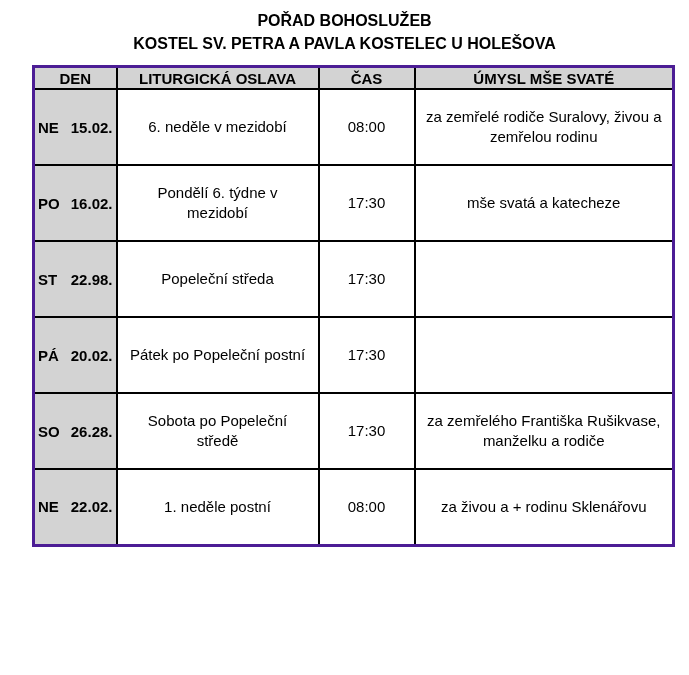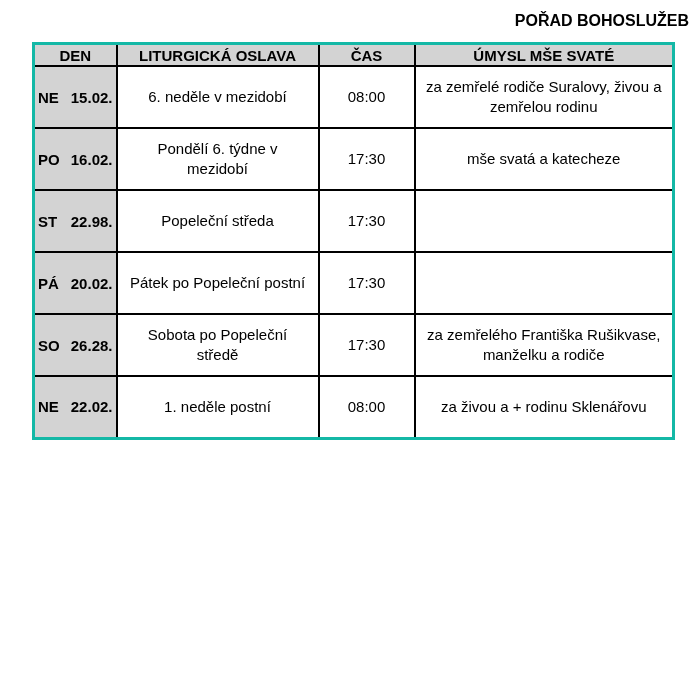--- a/index.html
+++ b/index.html
@@ -11,55 +11,55 @@
   }
   body {
     width: 689px;
     height: 675px;
     overflow: hidden;
   }
   .page {
     padding-top: 9px;
   }
   .title-block {
-    text-align: right;
+    text-align: center;
     line-height: 23px;
   }
   .title-main, .title-church {
     font-size: 16px;
     font-weight: bold;
   }
   .title-dates {
     font-size: 15px;
     font-weight: normal;
   }
   table.schedule {
     border-collapse: collapse;
     table-layout: fixed;
     width: 640px;
     margin: 10px 0 0 32px;
-    border: 3px solid #14b8a6;
+    border: 3px solid #4c1d95;
   }
   table.schedule th,
   table.schedule td {
     border: 2px solid #000000;
     text-align: center;
     vertical-align: middle;
     padding: 0;
     overflow: hidden;
   }
   thead th {
     background: #d3d3d3;
     font-size: 15px;
     font-weight: bold;
     height: 20px;
     border-bottom: 3px solid #000000;
   }
   tbody tr {
-    height: 62px;
+    height: 76px;
   }
   td.day-cell {
     background: #d3d3d3;
     font-weight: bold;
     font-size: 15px;
   }
   .day-flex {
     display: flex;
     justify-content: space-between;
     align-items: center;
@@ -72,20 +72,21 @@
     padding: 0 2px;
   }
 </style>
 </head>
 <body>
 
 <div class="page">
 
   <div class="title-block">
     <div class="title-main">POŘAD BOHOSLUŽEB</div>
+    <div class="title-church">KOSTEL SV. PETRA A PAVLA KOSTELEC U HOLEŠOVA</div>
   </div>
 
   <table class="schedule">
     <colgroup>
       <col style="width:83px">
       <col style="width:202px">
       <col style="width:96px">
       <col style="width:259px">
     </colgroup>
     <thead>

